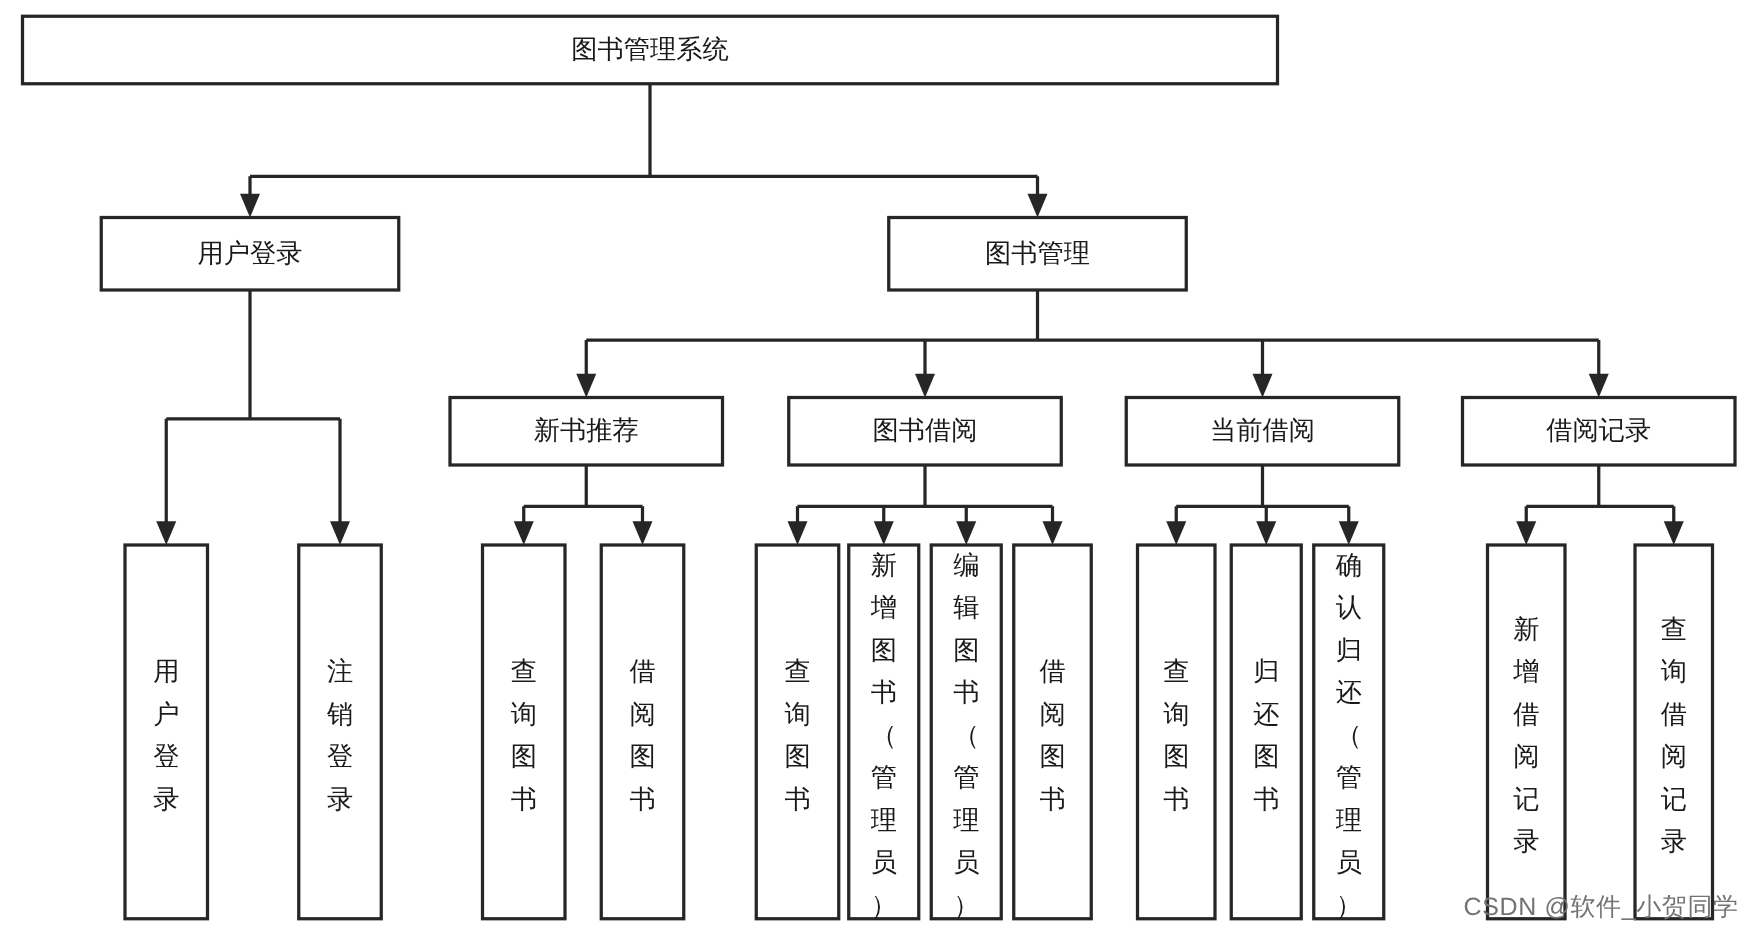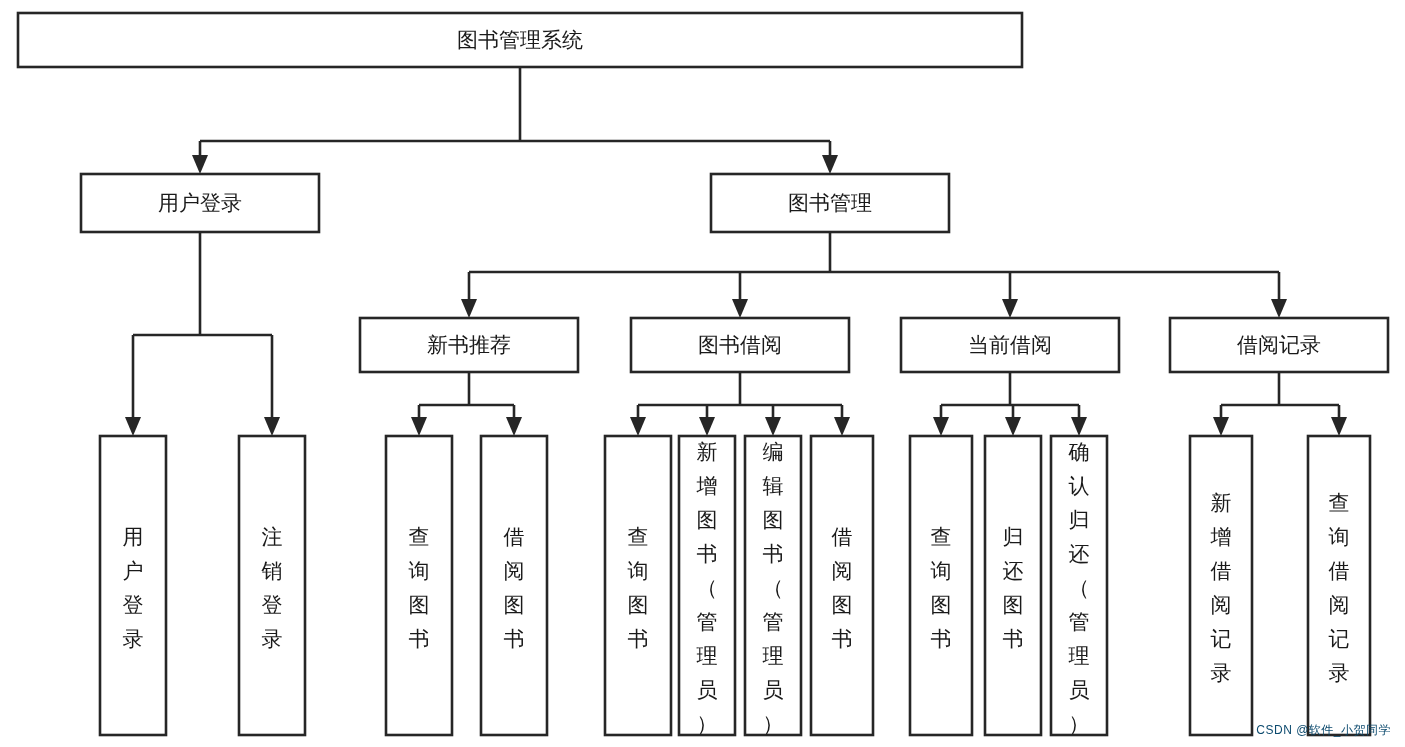--- a/index.html
+++ b/index.html
@@ -51,22 +51,22 @@
     fill: #1a1a1a;
     font-family: "Liberation Sans", "DejaVu Sans", sans-serif;
     font-size: 21px;
     text-anchor: middle;
   }
   .watermark {
     position: absolute;
     right: 14px;
     bottom: 8px;
     font-family: "Liberation Sans", "DejaVu Sans", sans-serif;
-    font-size: 12px;
-    color: #0c4a6e;
+    font-size: 20px;
+    color: #737373;
     letter-spacing: 0.5px;
     white-space: nowrap;
     user-select: none;
   }
 </style>
 </head>
 <body>
 
 <div id="diagram-root">
   <svg class="flow" id="flow-svg" viewBox="0 0 1405 747" xmlns="http://www.w3.org/2000/svg">

